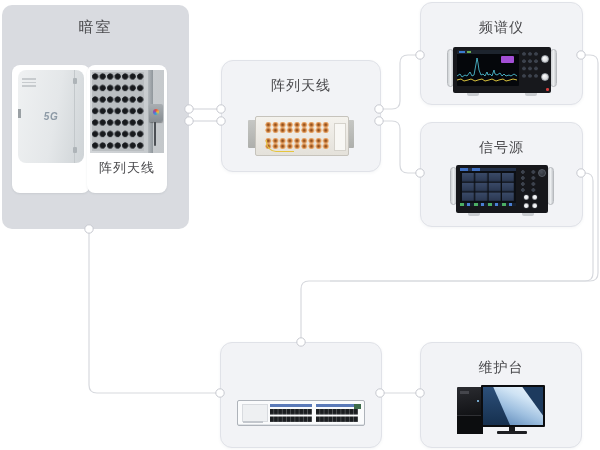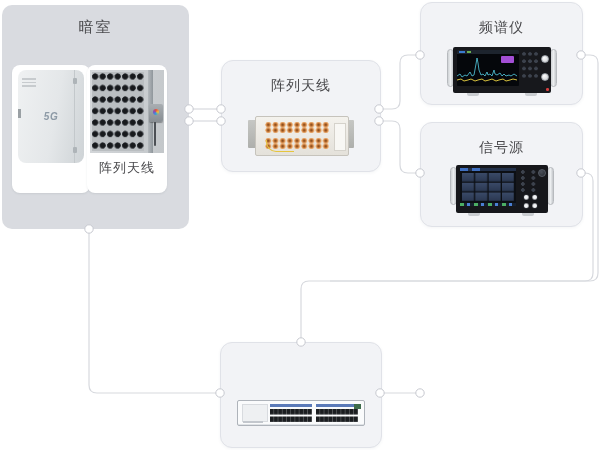--- a/index.html
+++ b/index.html
@@ -245,20 +245,38 @@
         <div class="abs hub-ports"></div>
       </div>
       <div class="abs hub-group" style="left:78px;">
         <div class="abs hub-bluebar"></div>
         <div class="abs hub-ports"></div>
       </div>
       <div class="abs hub-logo"></div>
     </div>
   </div>
 
+  <div class="node box-console">
+    <div class="node-title">维护台</div>
+    <div class="abs pc-img">
+      <div class="abs pc-tower">
+        <div class="abs pc-drive"></div>
+        <div class="abs pc-led"></div>
+        <div class="abs pc-lower"></div>
+      </div>
+      <div class="abs pc-monitor">
+        <div class="pc-screen">
+          <div class="pc-bldg1"></div>
+          <div class="pc-bldg2"></div>
+        </div>
+      </div>
+      <div class="abs pc-neck"></div>
+      <div class="abs pc-base"></div>
+    </div>
+  </div>
 
   <svg id="wires" width="600" height="450" viewBox="0 0 600 450">
     <path d="M189,109 H221"></path>
     <path d="M189,121 H221"></path>
     <path d="M379,109 H392 Q400,109 400,101 V63 Q400,55 408,55 H420"></path>
     <path d="M379,121 H392 Q400,121 400,129 V165 Q400,173 408,173 H420"></path>
     <path d="M581,55 H590 Q598,55 598,63 V273 Q598,281 590,281 H309 Q301,281 301,289 V342"></path>
     <path d="M581,173 H585 Q593,173 593,181 V273 Q593,281 585,281 H330"></path>
     <path d="M89,229 V385 Q89,393 97,393 H220"></path>
     <path d="M380,393 H420"></path>

